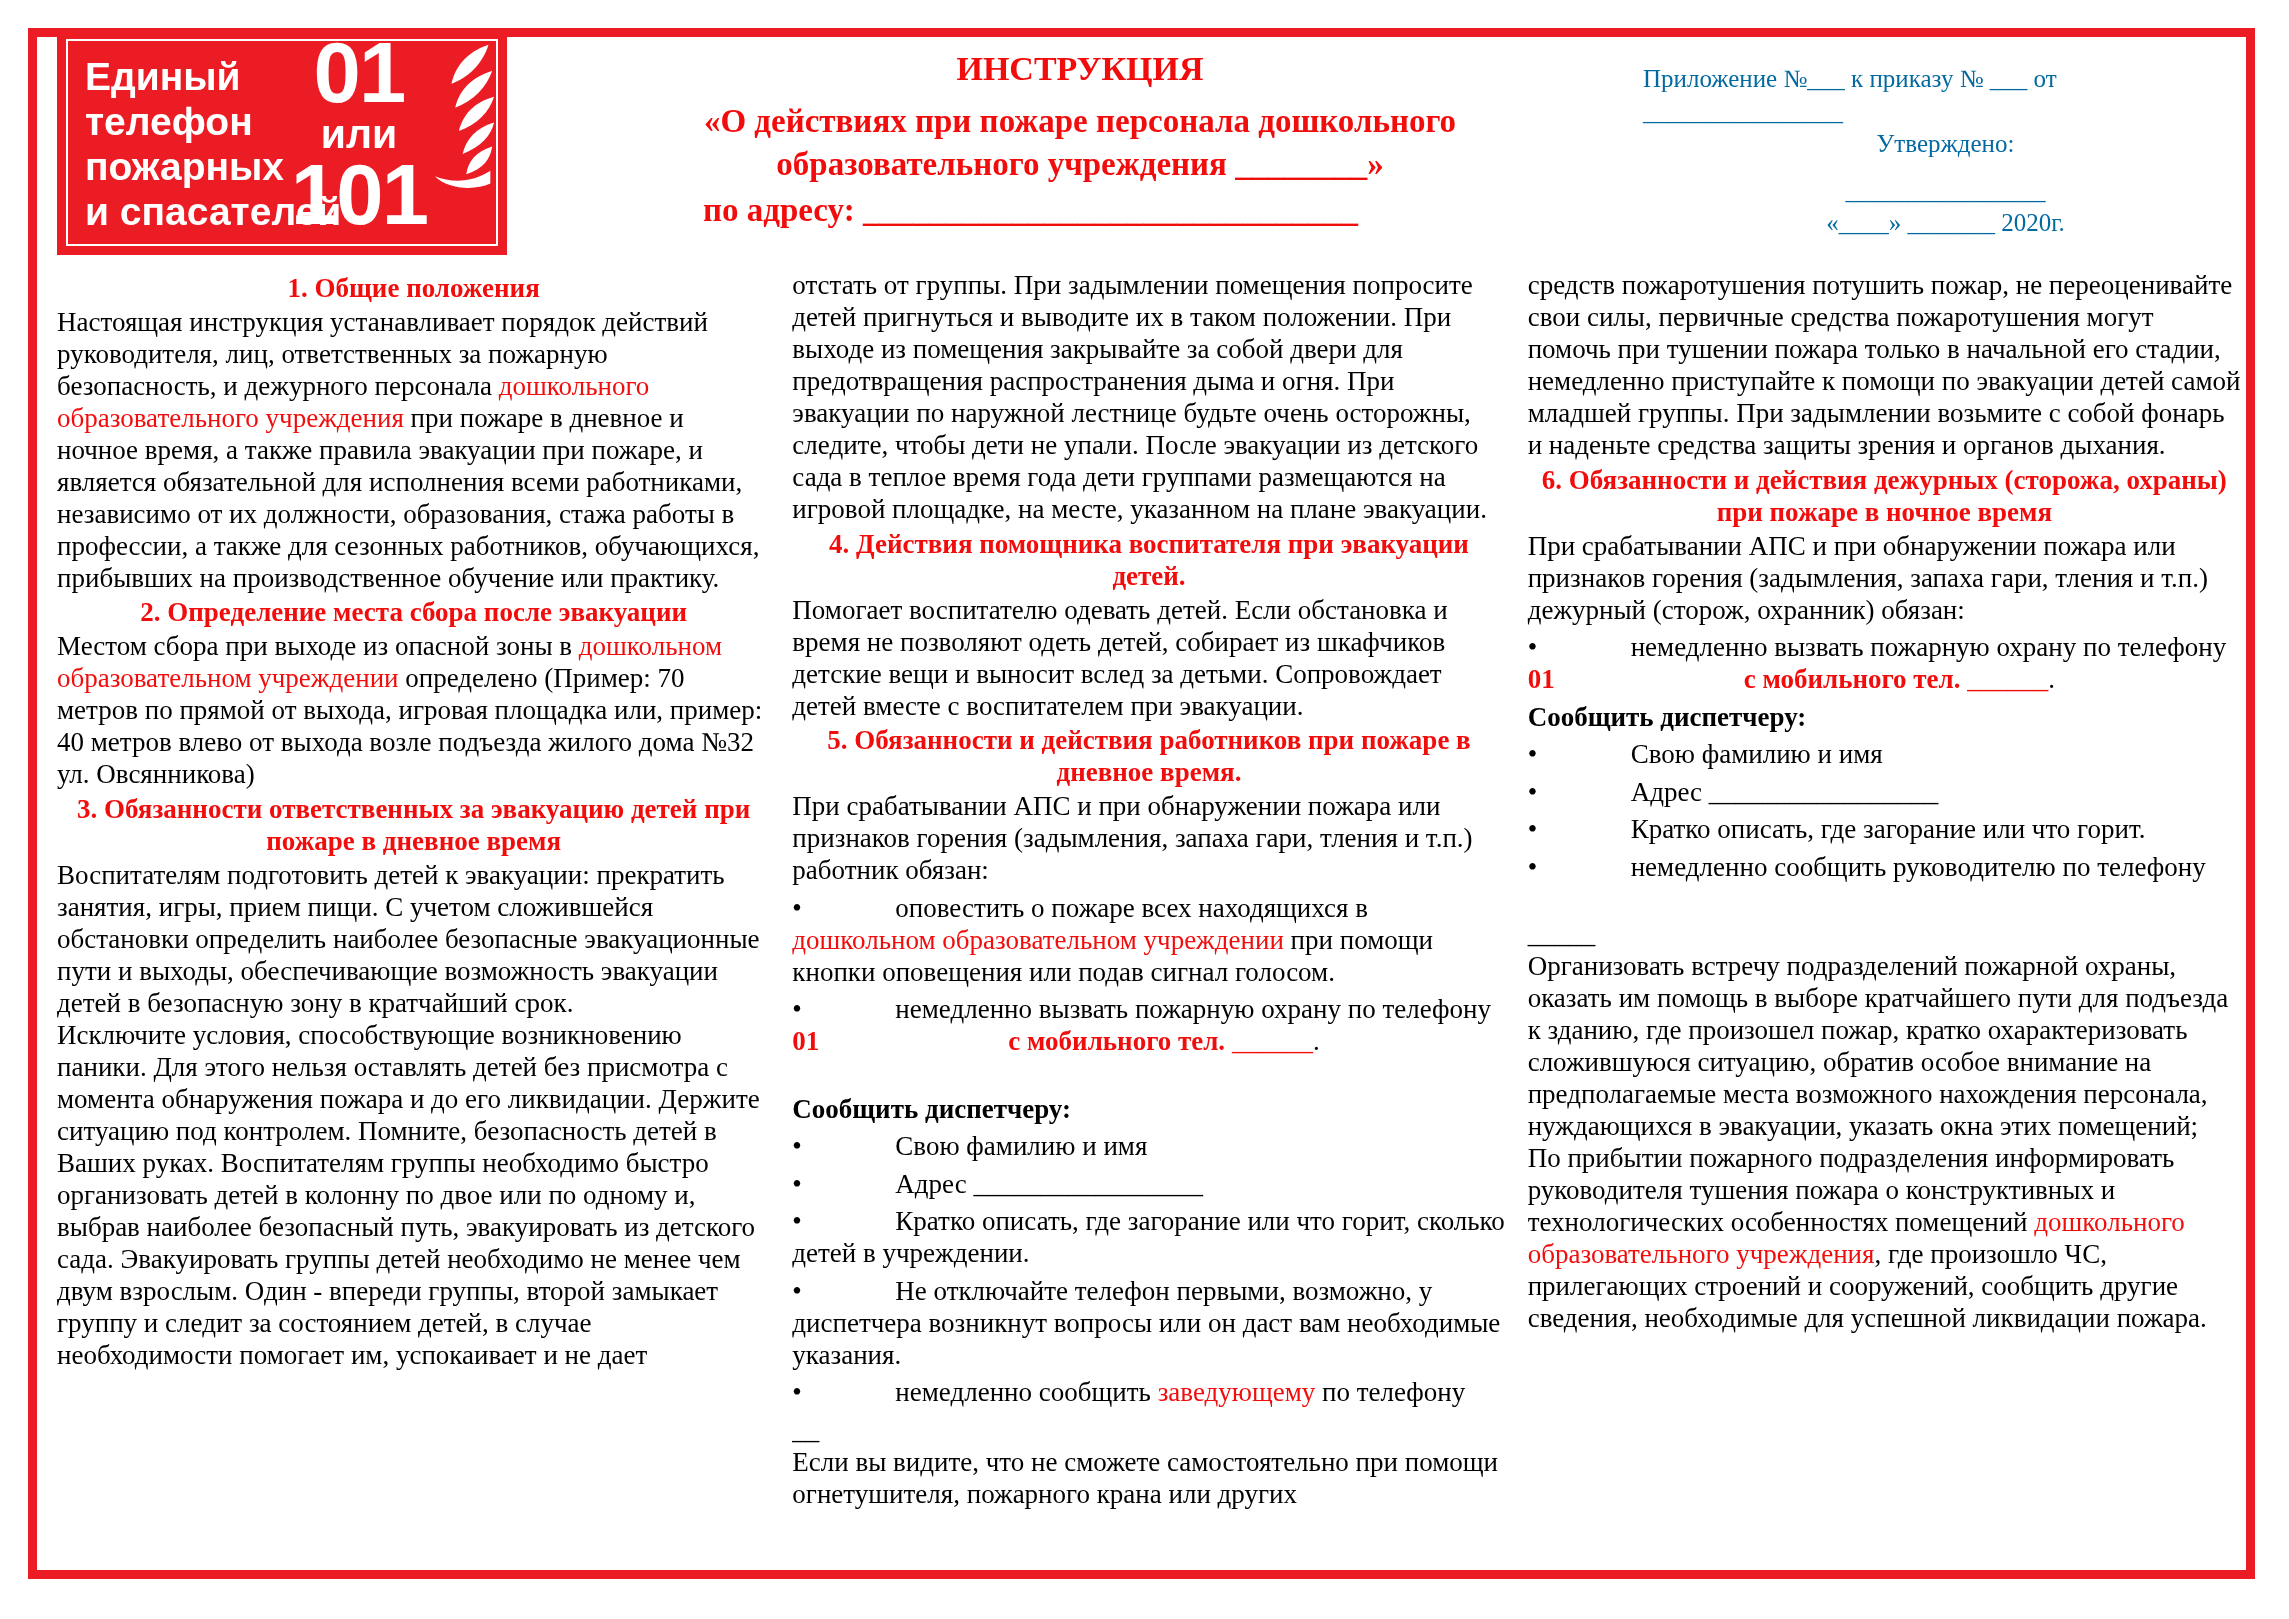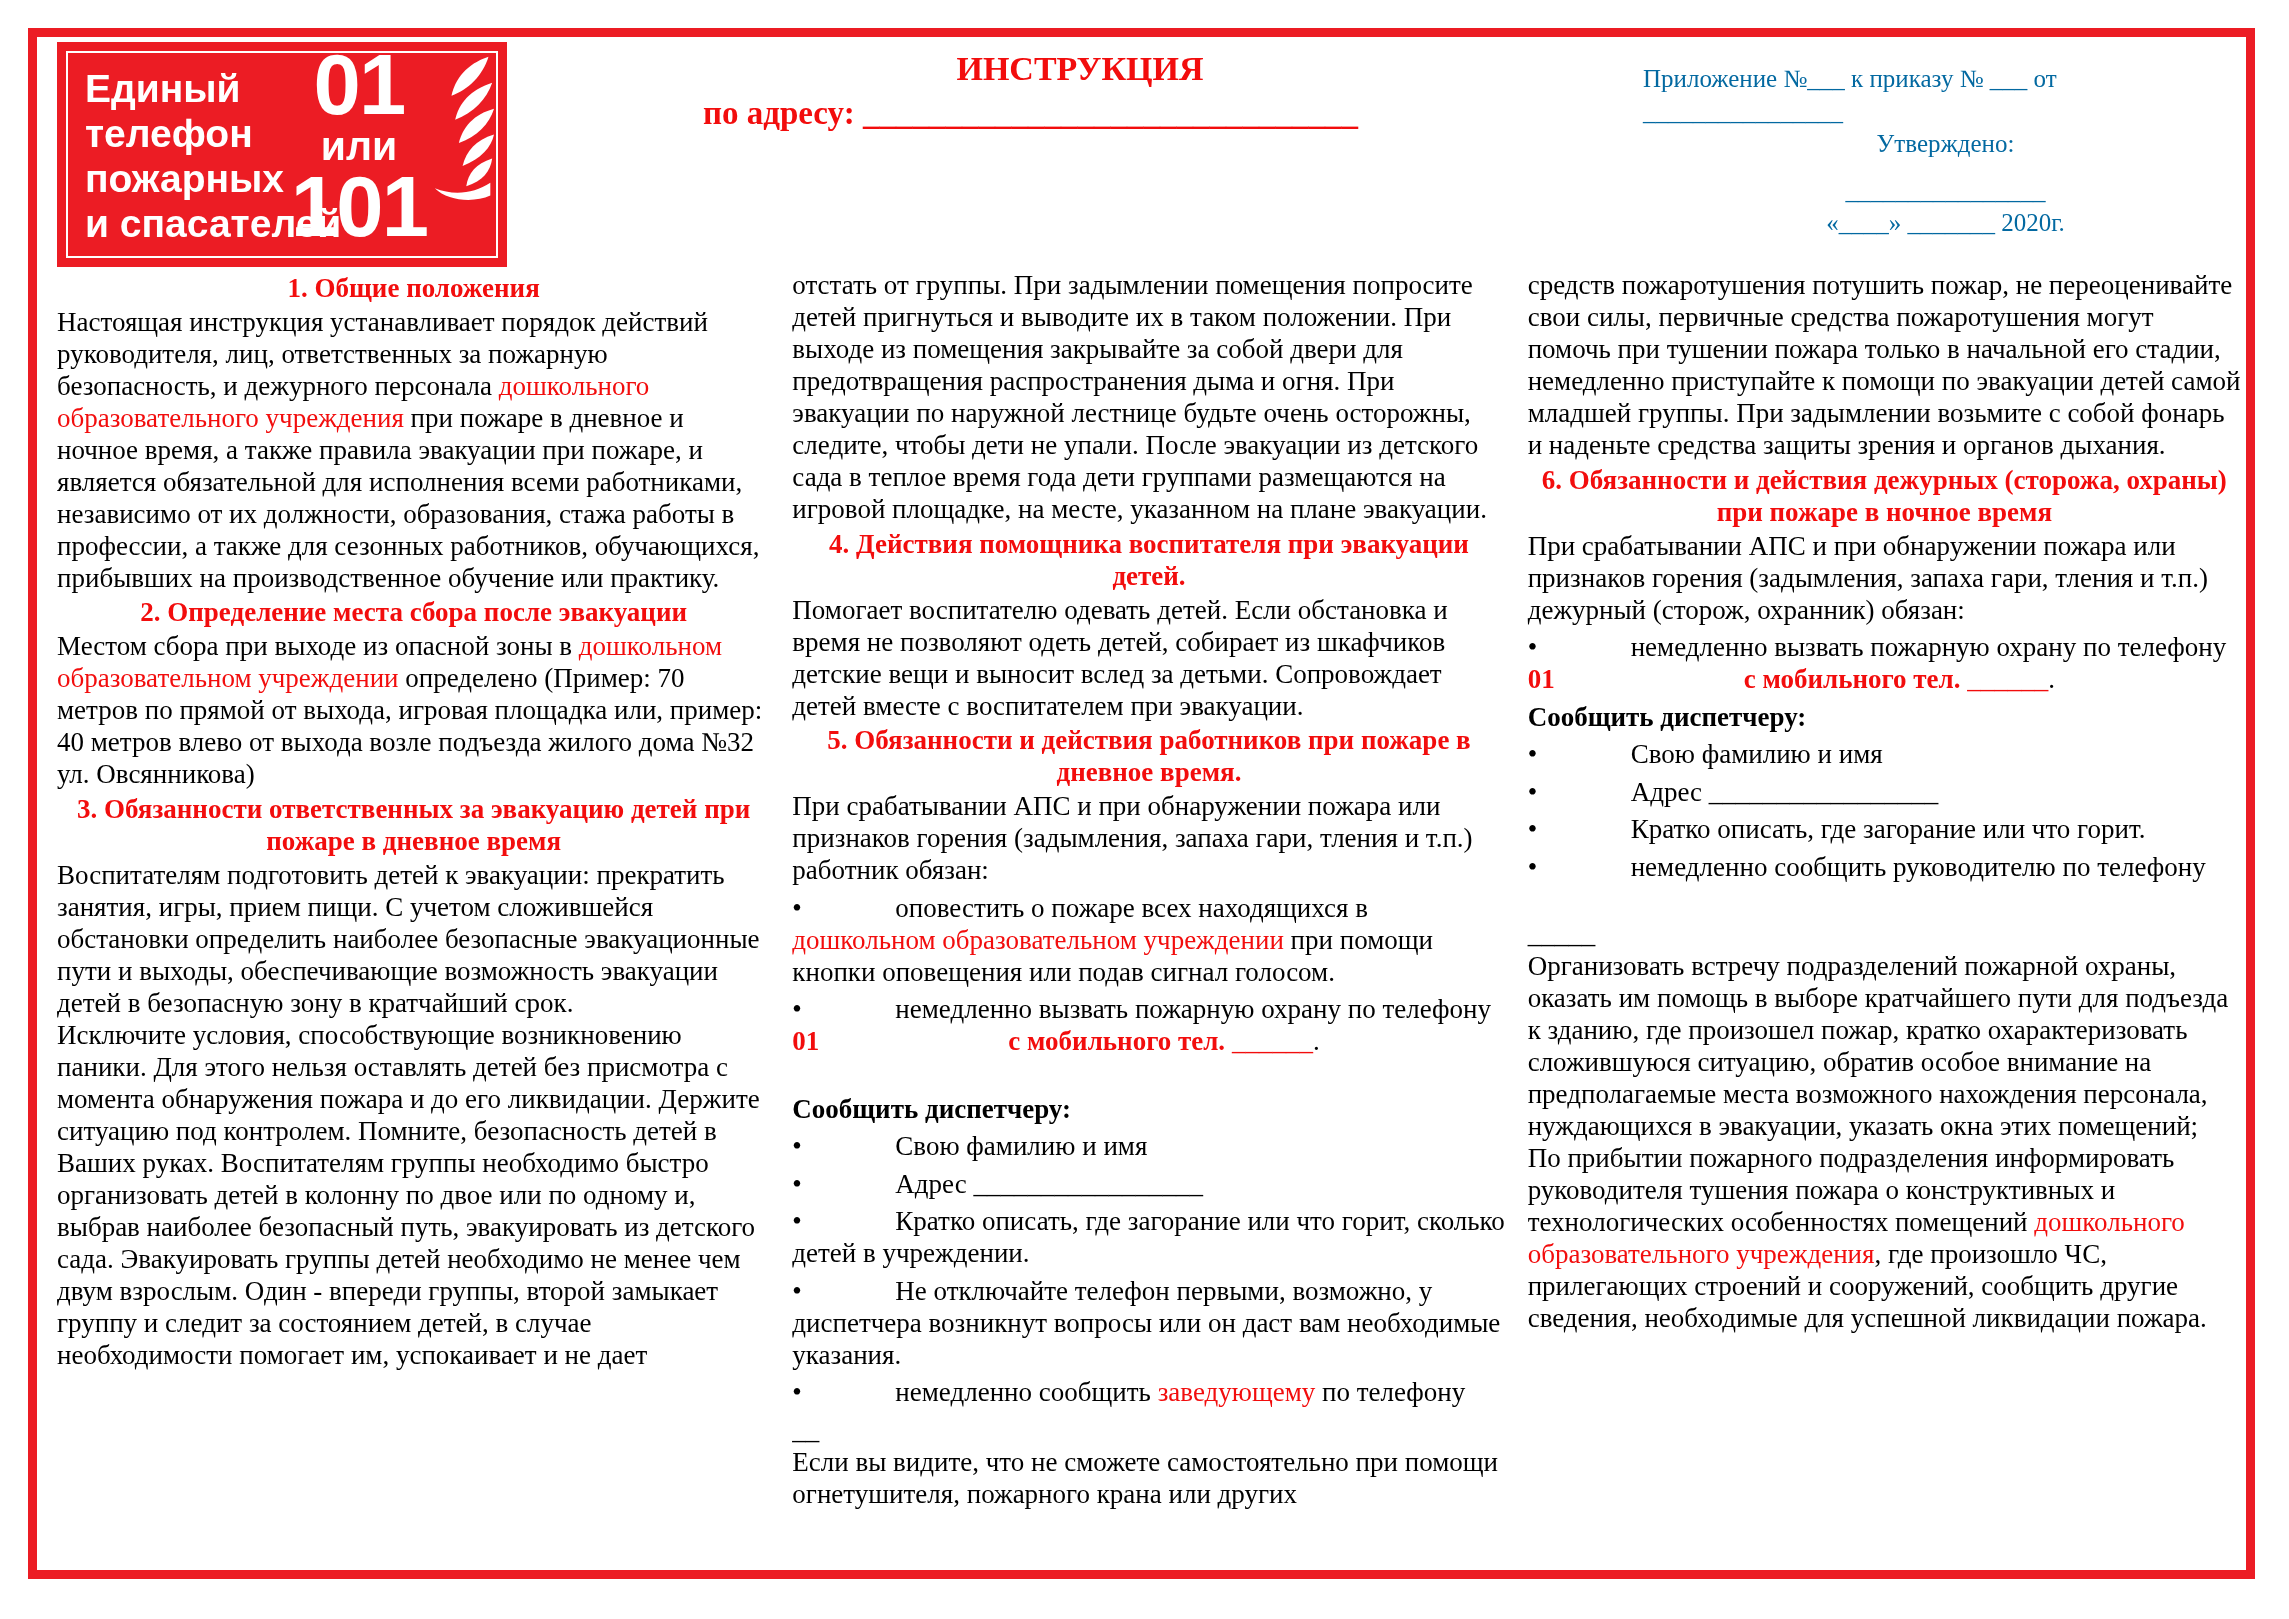--- a/index.html
+++ b/index.html
@@ -2,21 +2,21 @@
 <html style="--red: #ec1c24; --textred: #f20d0d;font-size:14.8px"><head>
 <meta charset="utf-8">
 <style>
   :root{ --red:#ec1c24; --textred:#f20d0d; }
   html,body{margin:0;padding:0;}
   .page{position:relative;width:2290px;height:1620px;background:#ffffff;overflow:hidden;
         font-family:"Liberation Serif",serif;color:#000;}
   .frame{position:absolute;left:28px;top:28px;width:2227px;height:1551px;
          border:9.2px solid var(--red);box-sizing:border-box;}
   
-  .phone-box{position:absolute;left:57px;top:42px;width:450px;height:225px;background:var(--red);}
+  .phone-box{position:absolute;left:57px;top:30px;width:450px;height:225px;background:var(--red);}
   .pb-inner{position:absolute;inset:9.2px;border:2.8px solid #fff;}
   .pb-left{position:absolute;left:28px;top:24px;font-family:"Liberation Sans",sans-serif;
            font-weight:700;color:#fff;font-size:39px;line-height:45px;white-space:nowrap;}
   .pb-nums{position:absolute;right:65px;top:3.7px;width:166px;text-align:center;
            font-family:"Liberation Sans",sans-serif;font-weight:700;color:#fff;}
   .pb-big{font-size:85px;line-height:0.92;letter-spacing:-1.8px;}
   .pb-or{font-size:41px;line-height:1.0;margin:1.8px 0;}
   .flame{position:absolute;right:11px;top:13px;width:65px;height:148px;}
   
   .title-block{position:absolute;left:637px;top:50px;width:886px;text-align:center;
@@ -68,20 +68,24 @@
         <path d="M68,58 C46,64 34,78 30,95 C50,88 63,74 68,58 Z"></path>
         <path d="M68,86 C48,92 38,104 34,120 C54,112 65,100 68,86 Z"></path>
         <path d="M66,112 C48,118 40,128 38,142 C56,136 64,126 66,112 Z"></path>
         <path d="M64,138 C46,150 24,152 4,144 C18,158 46,160 64,152 Z"></path>
       </g>
     </svg>
   </div>
 
   <div class="title-block">
     <div class="doc-title">ИНСТРУКЦИЯ</div>
+    <div class="doc-subtitle">
+      <span>«О действиях при пожаре персонала дошкольного</span><br>
+      <span>образовательного учреждения  ________»</span>
+    </div>
     <div class="doc-address">по адресу: ______________________________</div>
   </div>
 
   <div class="appendix-block">
     <div>Приложение №___  к приказу №  ___  от ________________</div>
     <div class="apx-right">Утверждено:</div>
     <div class="apx-right apx-sign">________________</div>
     <div class="apx-right">«____» _______ 2020г.</div>
   </div>
 

